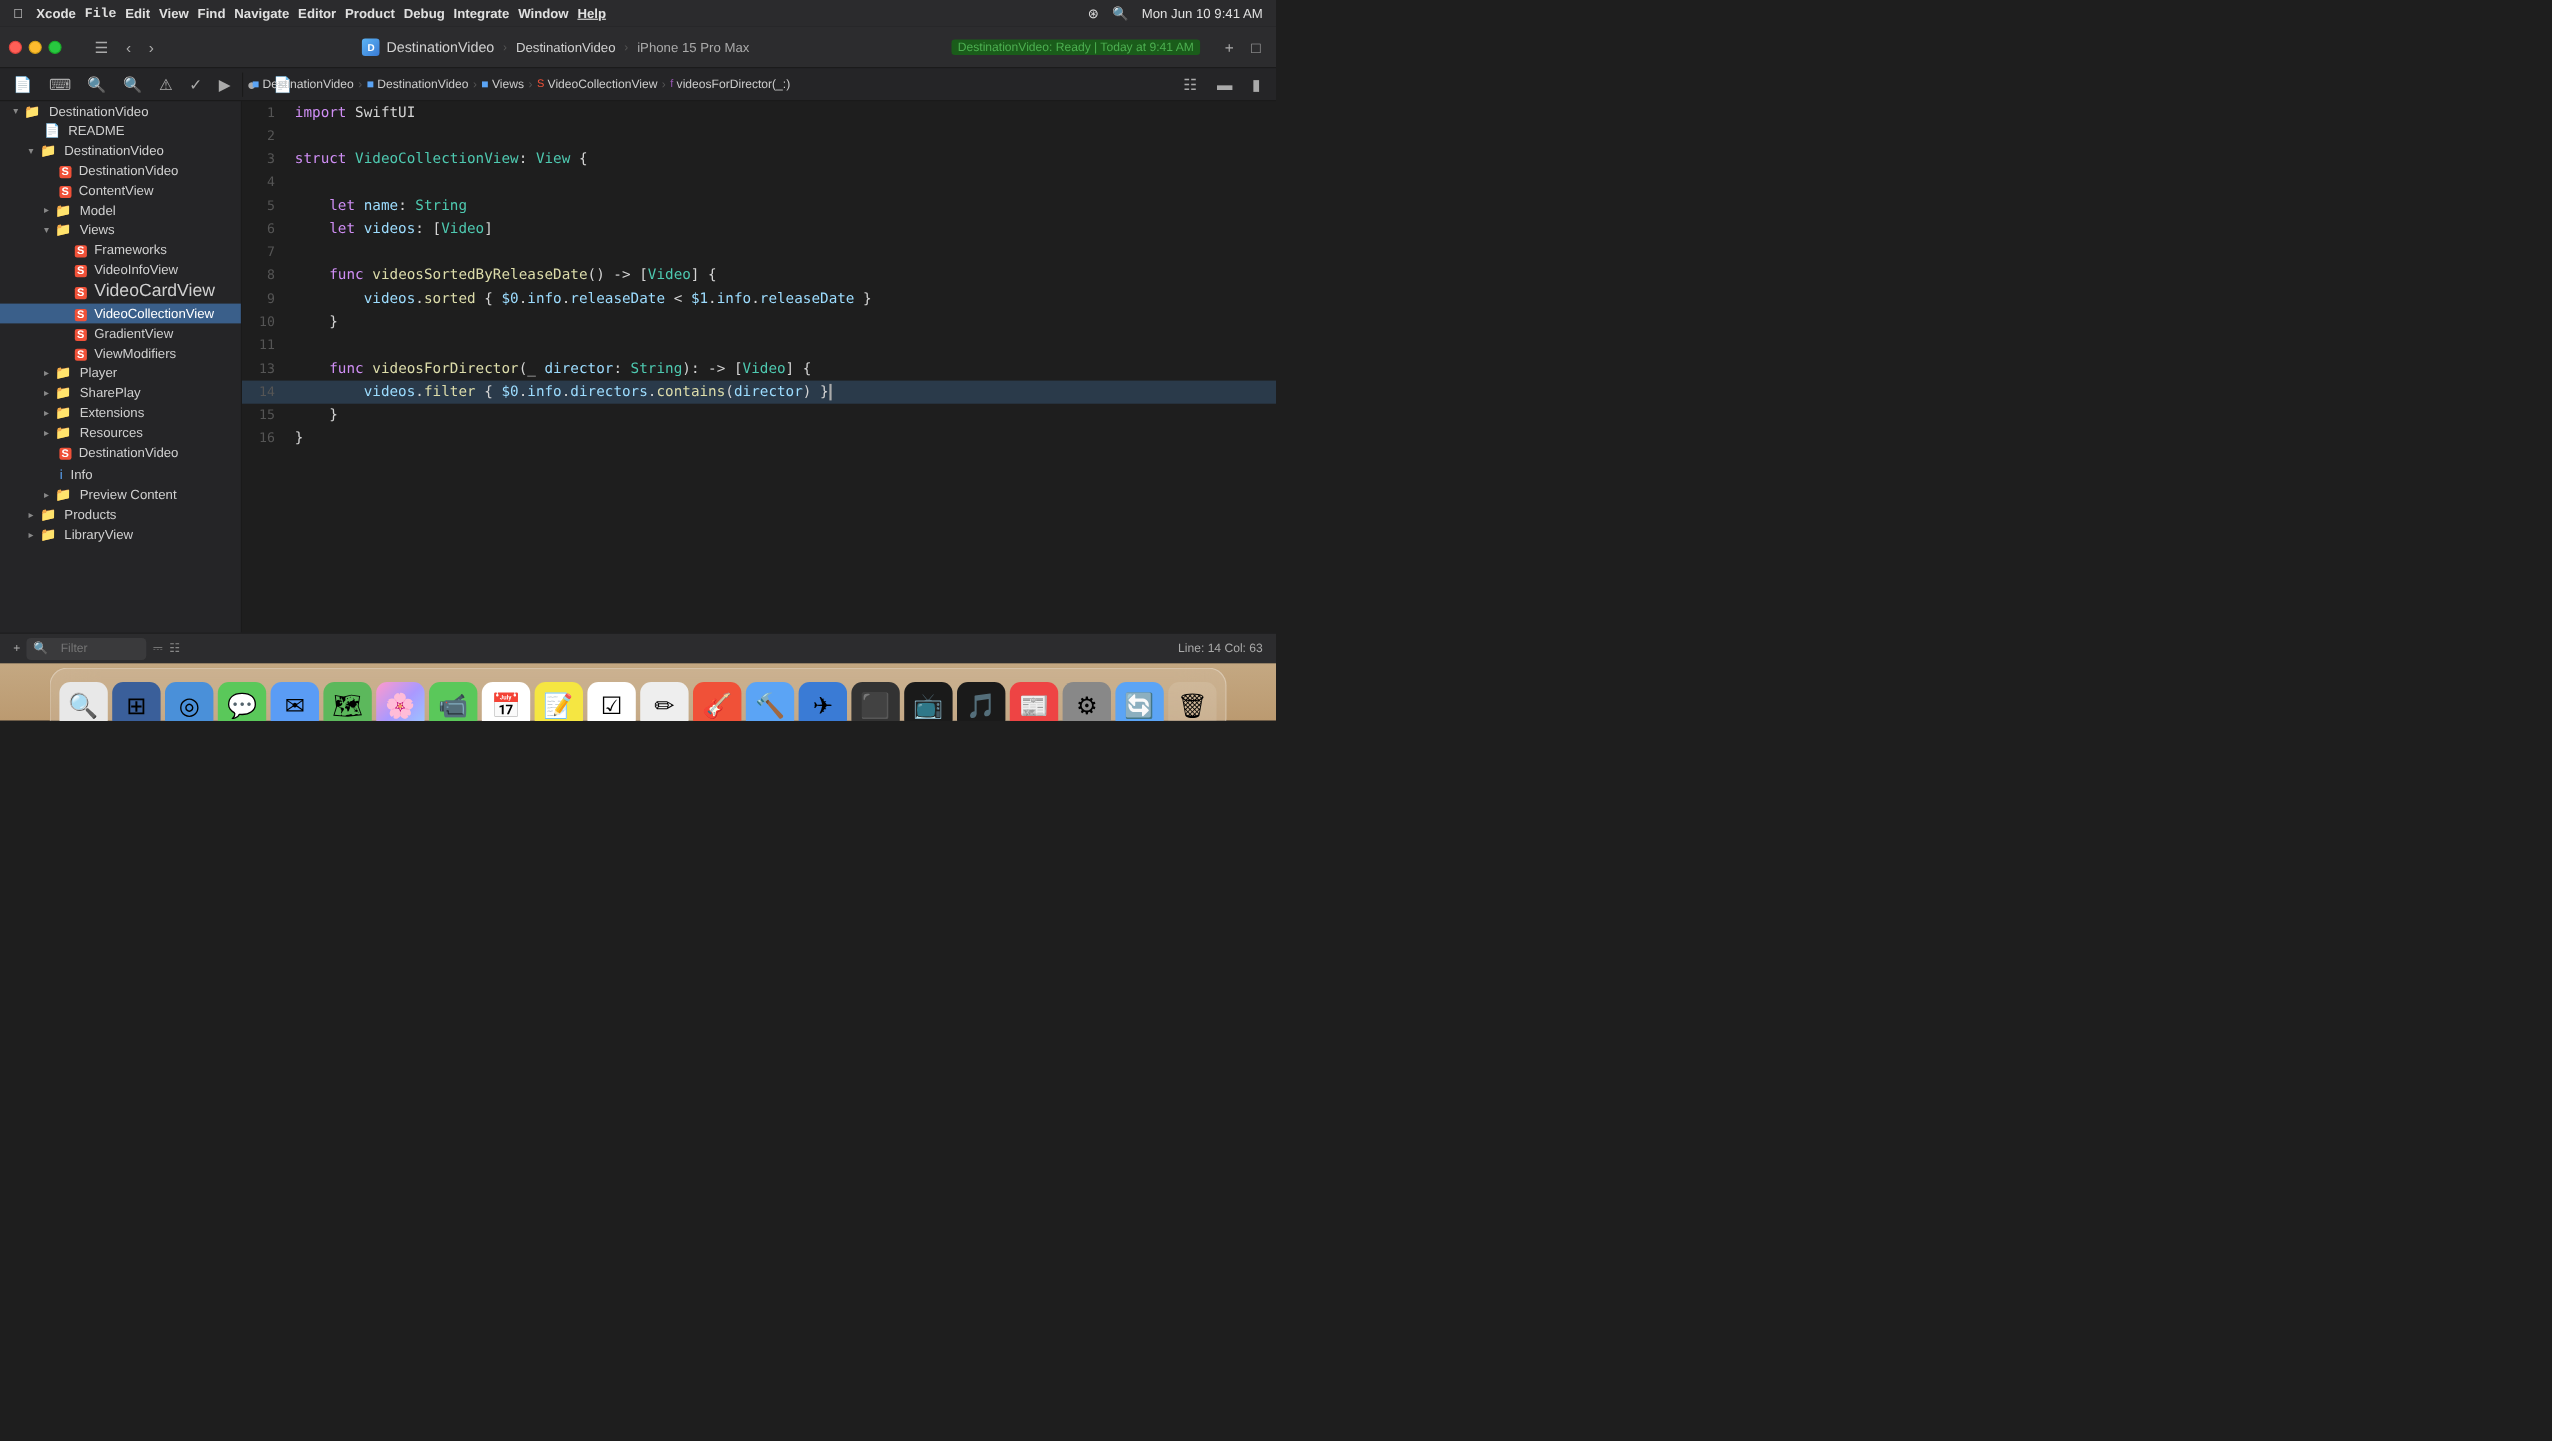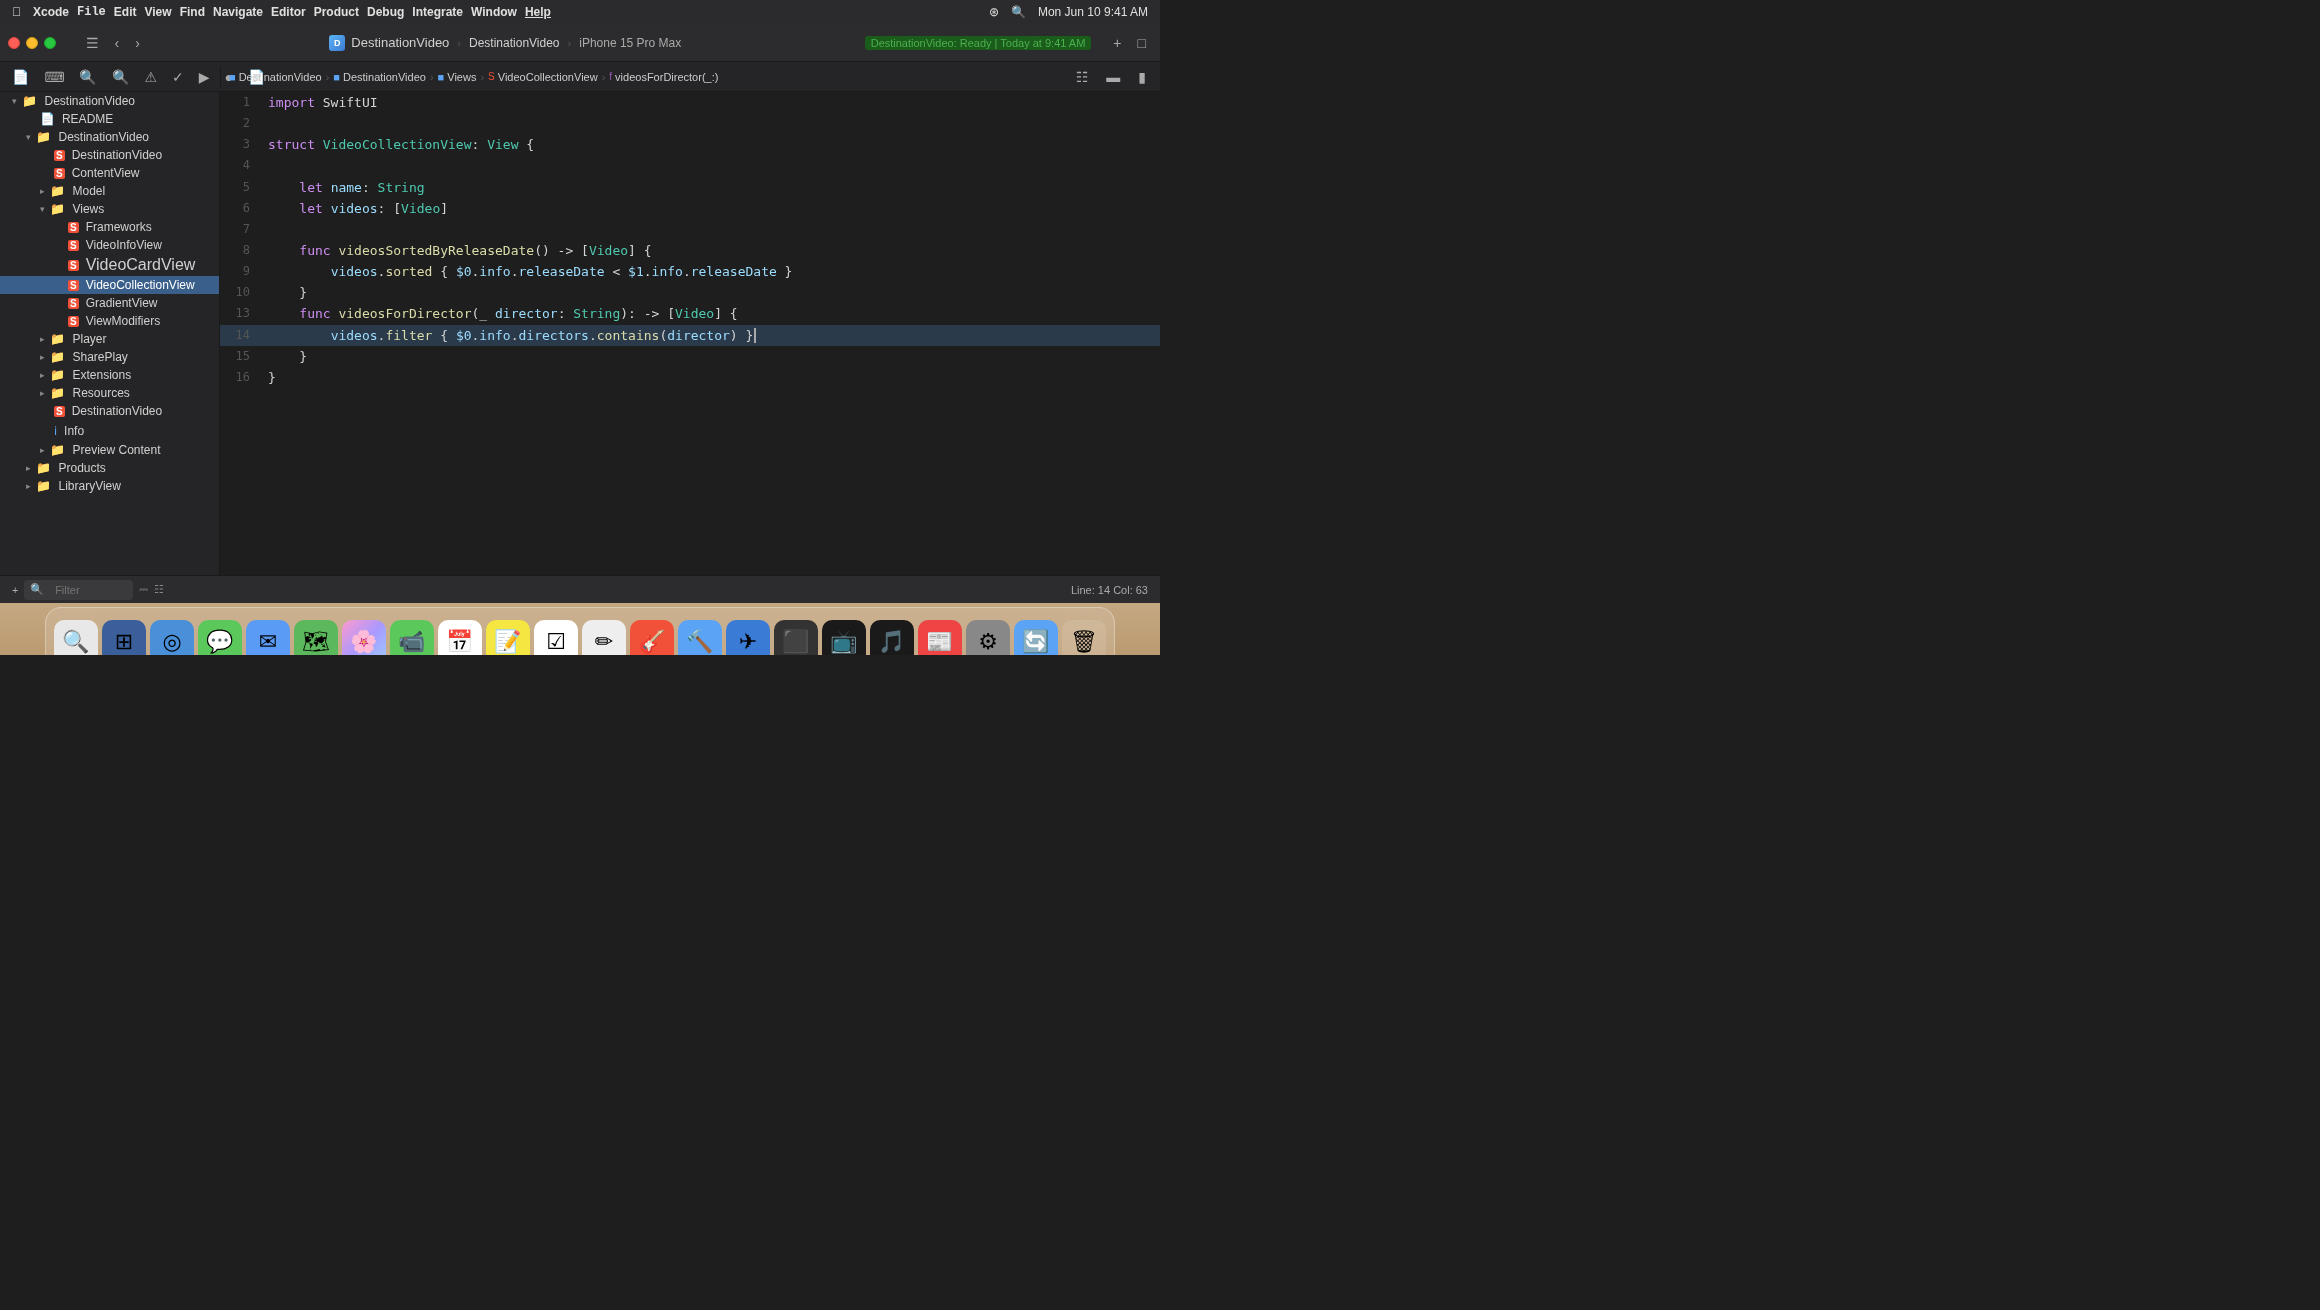--- a/index.html
+++ b/index.html
@@ -490,20 +490,24 @@
       </div>
       <div class="code-line">
         <span class="line-num">9</span>
         <span class="line-content"><span style="color: rgb(212, 212, 212);">        </span><span style="color: rgb(156, 220, 254);">videos</span><span style="color: rgb(212, 212, 212);">.</span><span style="color: rgb(220, 220, 170);">sorted</span><span style="color: rgb(212, 212, 212);"> { </span><span style="color: rgb(156, 220, 254);">$0</span><span style="color: rgb(212, 212, 212);">.</span><span style="color: rgb(156, 220, 254);">info</span><span style="color: rgb(212, 212, 212);">.</span><span style="color: rgb(156, 220, 254);">releaseDate</span><span style="color: rgb(212, 212, 212);"> &lt; </span><span style="color: rgb(156, 220, 254);">$1</span><span style="color: rgb(212, 212, 212);">.</span><span style="color: rgb(156, 220, 254);">info</span><span style="color: rgb(212, 212, 212);">.</span><span style="color: rgb(156, 220, 254);">releaseDate</span><span style="color: rgb(212, 212, 212);"> }</span></span>
       </div>
       <div class="code-line">
         <span class="line-num">10</span>
         <span class="line-content"><span style="color: rgb(212, 212, 212);">    }</span></span>
       </div>
       <div class="code-line">
+        <span class="line-num">11</span>
+        <span class="line-content">&nbsp;</span>
+      </div>
+      <div class="code-line">
         <span class="line-num">13</span>
         <span class="line-content"><span style="color: rgb(212, 212, 212);">    </span><span style="color: rgb(207, 142, 244);">func</span><span style="color: rgb(212, 212, 212);"> </span><span style="color: rgb(220, 220, 170);">videosForDirector</span><span style="color: rgb(212, 212, 212);">(_ </span><span style="color: rgb(156, 220, 254);">director</span><span style="color: rgb(212, 212, 212);">: </span><span style="color: rgb(78, 201, 176);">String</span><span style="color: rgb(212, 212, 212);">): -&gt; [</span><span style="color: rgb(78, 201, 176);">Video</span><span style="color: rgb(212, 212, 212);">] {</span></span>
       </div>
       <div class="code-line highlighted">
         <span class="line-num">14</span>
         <span class="line-content"><span style="color: rgb(212, 212, 212);">        </span><span style="color: rgb(156, 220, 254);">videos</span><span style="color: rgb(212, 212, 212);">.</span><span style="color: rgb(220, 220, 170);">filter</span><span style="color: rgb(212, 212, 212);"> { </span><span style="color: rgb(156, 220, 254);">$0</span><span style="color: rgb(212, 212, 212);">.</span><span style="color: rgb(156, 220, 254);">info</span><span style="color: rgb(212, 212, 212);">.</span><span style="color: rgb(156, 220, 254);">directors</span><span style="color: rgb(212, 212, 212);">.</span><span style="color: rgb(220, 220, 170);">contains</span><span style="color: rgb(212, 212, 212);">(</span><span style="color: rgb(156, 220, 254);">director</span><span style="color: rgb(212, 212, 212);">) }</span><span style="border-right: 2px solid rgb(170, 170, 170); margin-left: 1px;"></span></span>
       </div>
       <div class="code-line">
         <span class="line-num">15</span>
         <span class="line-content"><span style="color: rgb(212, 212, 212);">    }</span></span>

